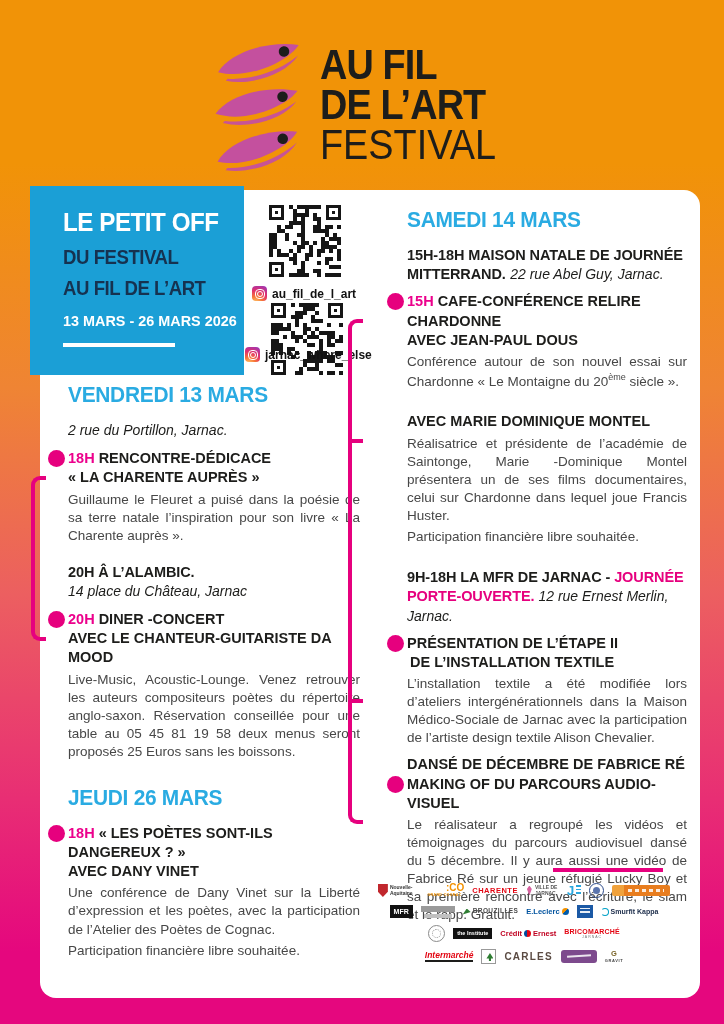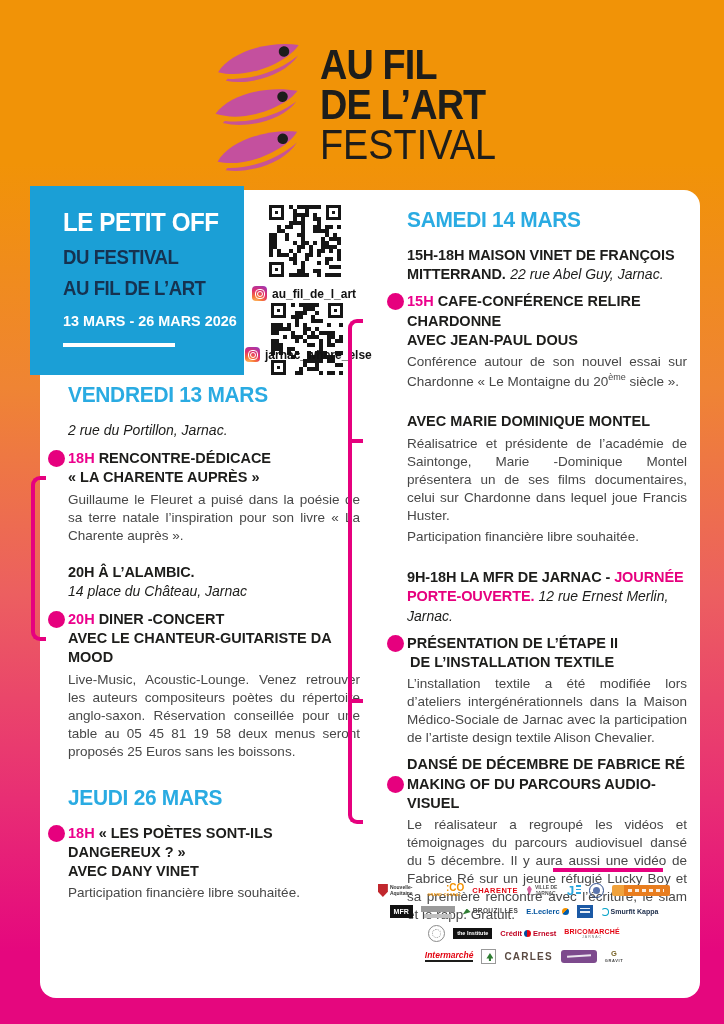--- a/index.html
+++ b/index.html
@@ -419,29 +419,30 @@
       <div class="ev-head">AVEC LE CHANTEUR-GUITARISTE DA MOOD</div>
       <p class="ev-body">Live-Music, Acoustic-Lounge. Venez retrouver les auteurs compositeurs poètes du répertoire anglo-saxon. Réservation conseillée pour une table au 05 45 81 19 58 deux menus seront proposés 25 Euros sans les boissons.</p>
     </div>
 
     <div class="day mt16">JEUDI 26 MARS</div>
 
 
     <div>
       <div class="ev-head"><span class="dot"></span><span class="time">18H</span> <span>« LES POÈTES SONT-ILS DANGEREUX ? »</span></div>
       <div class="ev-head">AVEC DANY VINET</div>
+      <p class="ev-body">Une conférence de Dany Vinet sur la Liberté d’expression et les poètes, avec la participation de l’Atelier des Poètes de Cognac.</p>
       <p class="ev-body">Participation financière libre souhaitée.</p>
     </div>
   </div>
 
   <div class="col col-right">
     <div class="day">SAMEDI 14 MARS</div>
 
     <div class="venue mb8">
-      <span class="ev-title">15H-18H MAISON VINET DE FRANÇOIS MITTERRAND.</span>
+      <span class="ev-title">15H-18H MAISON NATALE DE JOURNÉE MITTERRAND.</span>
       <span class="ev-addr">22 rue Abel Guy, Jarnac.</span>
     </div>
 
     <div class="mb22">
       <div class="ev-head"><span class="dot"></span><span class="time">15H</span> <span>CAFE-CONFÉRENCE RELIRE CHARDONNE</span></div>
       <div class="ev-head">AVEC JEAN-PAUL DOUS</div>
       <p class="ev-body"><span>Conférence autour de son nouvel essai sur Chardonne « Le Montaigne du 20</span><sup>ème</sup><span> siècle ».</span></p>
     </div>
 
     <div class="mb22">

